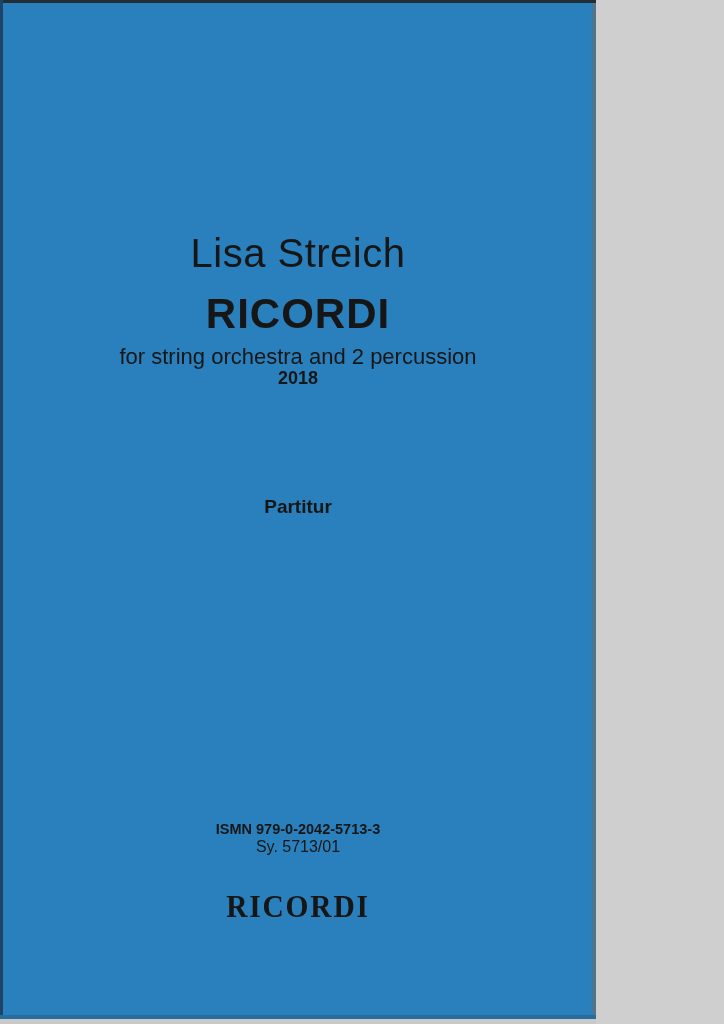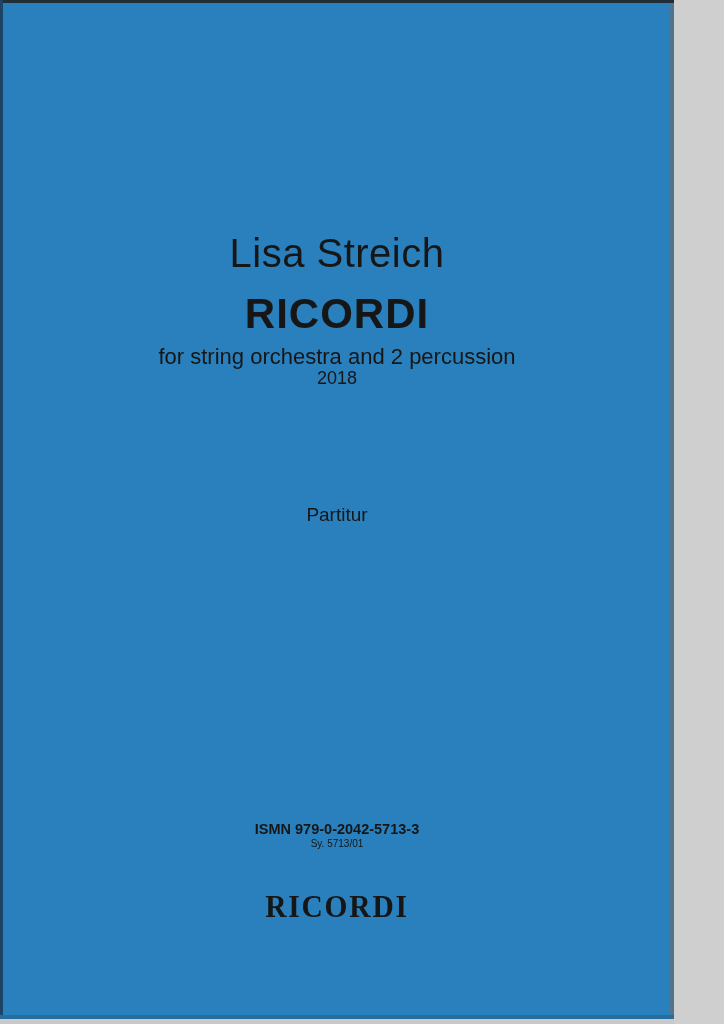--- a/index.html
+++ b/index.html
@@ -3,21 +3,21 @@
 <meta charset="utf-8">
 <style>
   html, body {
     margin: 0;
     padding: 0;
     background: #cfcfcf;
     font-family: "Liberation Sans", sans-serif;
   }
   .page {
     position: relative;
-    width: 674px;
+    width: 596px;
     height: 1024px;
     background: var(--cover_blue, #2a80bc);
     overflow: hidden;
   }
   .txt {
     position: absolute;
     left: 0;
     right: 0;
     text-align: center;
     color: var(--text_black, #161616);
@@ -37,31 +37,30 @@
     letter-spacing: 1px;
   }
   .subtitle {
     top: 345px;
     font-size: 22px;
     font-weight: 400;
   }
   .year {
     top: 369px;
     font-size: 18px;
-    font-weight: 400;
+    font-weight: 700;
   }
   .edition {
     top: 497px;
     font-size: 19px;
-    font-weight: 400;
-    margin-top: 8px;
+    font-weight: 700;
   }
   .catalog {
     top: 838px;
-    font-size: 10px;
+    font-size: 16px;
     font-weight: 400;
   }
   .ismn {
     top: 822px;
     font-size: 14.5px;
     font-weight: 700;
   }
   .publisher {
     top: 889px;
     font-family: "Liberation Serif", "DejaVu Serif", serif;

